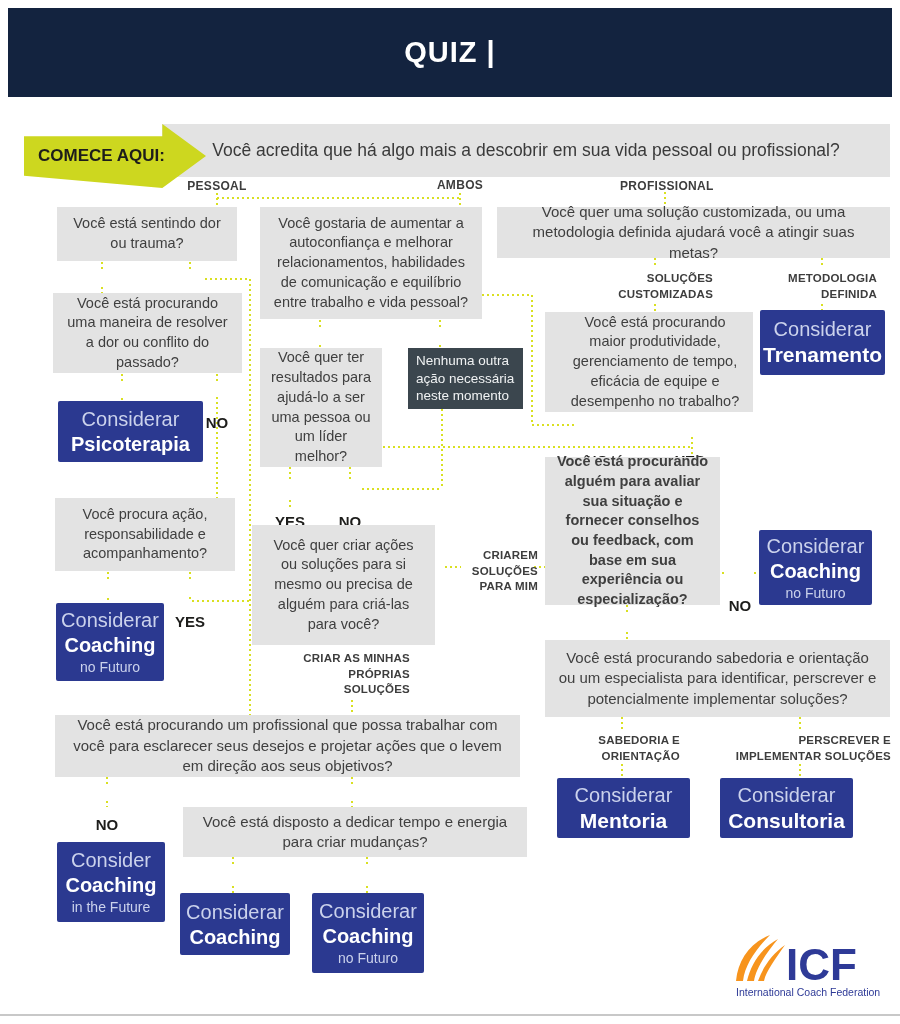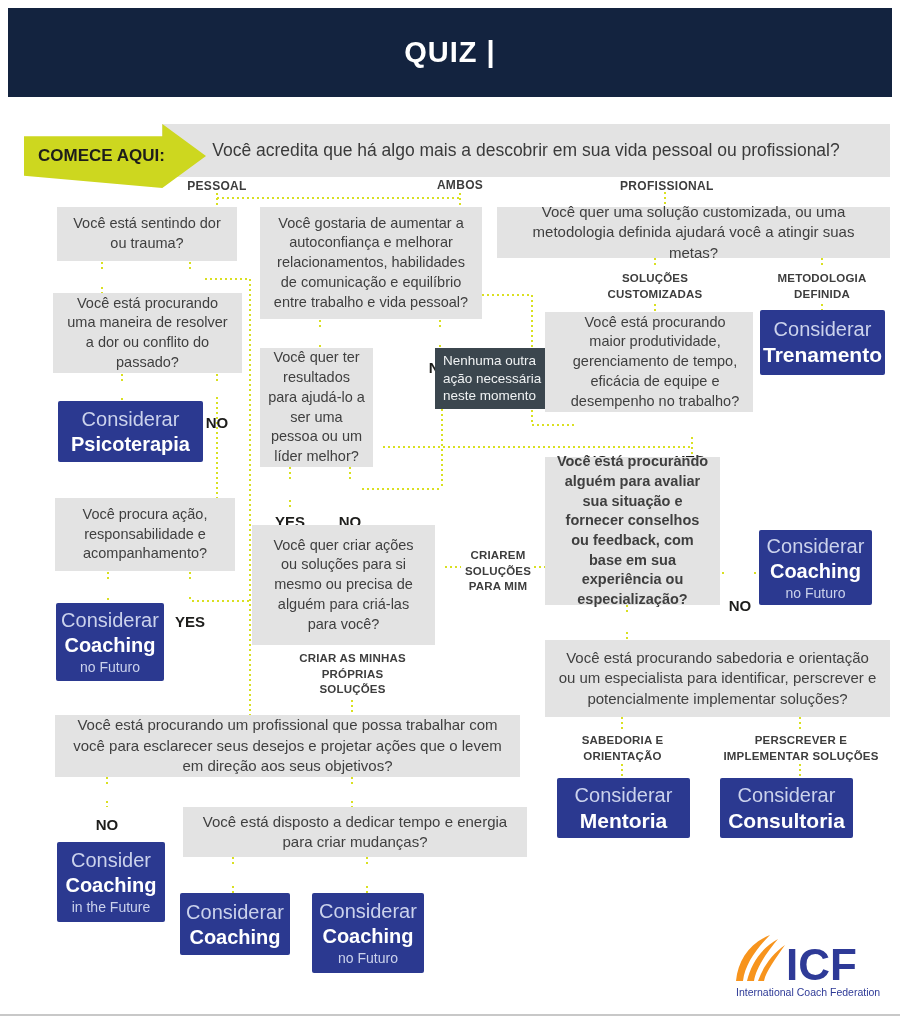--- a/index.html
+++ b/index.html
@@ -13,21 +13,21 @@
         text-align:center;font-size:14.5px;line-height:1.36;padding:6px 12px;}
   .obox{background:#2B3990;color:#fff;display:flex;flex-direction:column;align-items:center;
         justify-content:center;text-align:center;border-radius:2px;padding:4px;}
   .obox .pre{font-size:20px;color:#CBD2EC;line-height:1.3;}
   .obox .name{font-size:20px;font-weight:700;line-height:1.25;}
   .obox .suf{font-size:14px;color:#CBD2EC;line-height:1.3;}
   .dbox{background:#3B464E;color:#F0F2F3;display:flex;align-items:center;justify-content:center;
         text-align:left;font-size:13.5px;line-height:1.32;padding:6px 8px;}
   .yn{font-size:15px;font-weight:700;color:#1D1D1B;text-align:center;margin-top:32px;}
   .branch{font-size:12px;font-weight:700;color:#3D3D3D;text-align:center;letter-spacing:.3px;}
-  .plabel{font-size:11.5px;font-weight:700;color:#3D3D3D;text-align:center;line-height:1.35;letter-spacing:.2px;}
+  .plabel{font-size:11.5px;font-weight:700;color:#3D3D3D;text-align:right;line-height:1.35;letter-spacing:.2px;}
   .arrow{background:#CDD71F;clip-path:polygon(0 19%,76% 19%,76% 0,100% 50%,76% 100%,0 81%);
          display:flex;align-items:center;color:#1D1D1B;font-size:17px;font-weight:700;padding-left:14px;}
   .startbox{background:#E3E3E3;color:#3A3A3A;display:flex;align-items:center;justify-content:center;
             text-align:center;font-size:17.5px;}
   .bottomline{background:#C8C8C8;}
   svg text{font-family:"Liberation Sans",sans-serif;}
 </style>
 </head>
 <body>
 
@@ -87,23 +87,23 @@
   <div class="abs obox" style="left:56px;top:603px;width:108px;height:78px;">
     <span class="pre">Considerar</span>
     <span class="name">Coaching</span>
     <span class="suf">no Futuro</span>
   </div>
 
   <div class="abs qbox" style="left:260px;top:207px;width:222px;height:112px;">Você gostaria de aumentar a autoconfiança e melhorar relacionamentos, habilidades de comunicação e equilíbrio entre trabalho e vida pessoal?</div>
   <div class="abs yn" style="left:300px;top:327px;width:40px;">YES</div>
   <div class="abs yn" style="left:420px;top:327px;width:40px;">NO</div>
 
-  <div class="abs qbox" style="left:260px;top:348px;width:113px;height:119px;padding:6px 8px;">Você quer ter resultados para ajudá-lo a ser uma pessoa ou um líder melhor?</div>
+  <div class="abs qbox" style="left:260px;top:348px;width:122px;height:119px;padding:6px 8px;">Você quer ter resultados para ajudá-lo a ser uma pessoa ou um líder melhor?</div>
 
-  <div class="abs dbox" style="left:408px;top:348px;width:115px;height:61px;margin-left:27px;">Nenhuma outra ação necessária neste momento</div>
+  <div class="abs dbox" style="left:408px;top:348px;width:115px;height:61px;">Nenhuma outra ação necessária neste momento</div>
 
   <div class="abs yn" style="left:270px;top:481px;width:40px;">YES</div>
   <div class="abs yn" style="left:330px;top:481px;width:40px;">NO</div>
 
   <div class="abs qbox" style="left:252px;top:508px;width:183px;height:120px;margin-top:17px;">Você quer criar ações ou soluções para si mesmo ou precisa de alguém para criá-las para você?</div>
 
   <div class="abs plabel" style="left:458px;top:548px;width:80px;">CRIAREM SOLUÇÕES PARA MIM</div>
   <div class="abs plabel" style="left:295px;top:651px;width:115px;">CRIAR AS MINHAS PRÓPRIAS SOLUÇÕES</div>
 
   <div class="abs qbox" style="left:497px;top:207px;width:393px;height:51px;font-size:15px;">Você quer uma solução customizada, ou uma metodologia definida ajudará você a atingir suas metas?</div>

